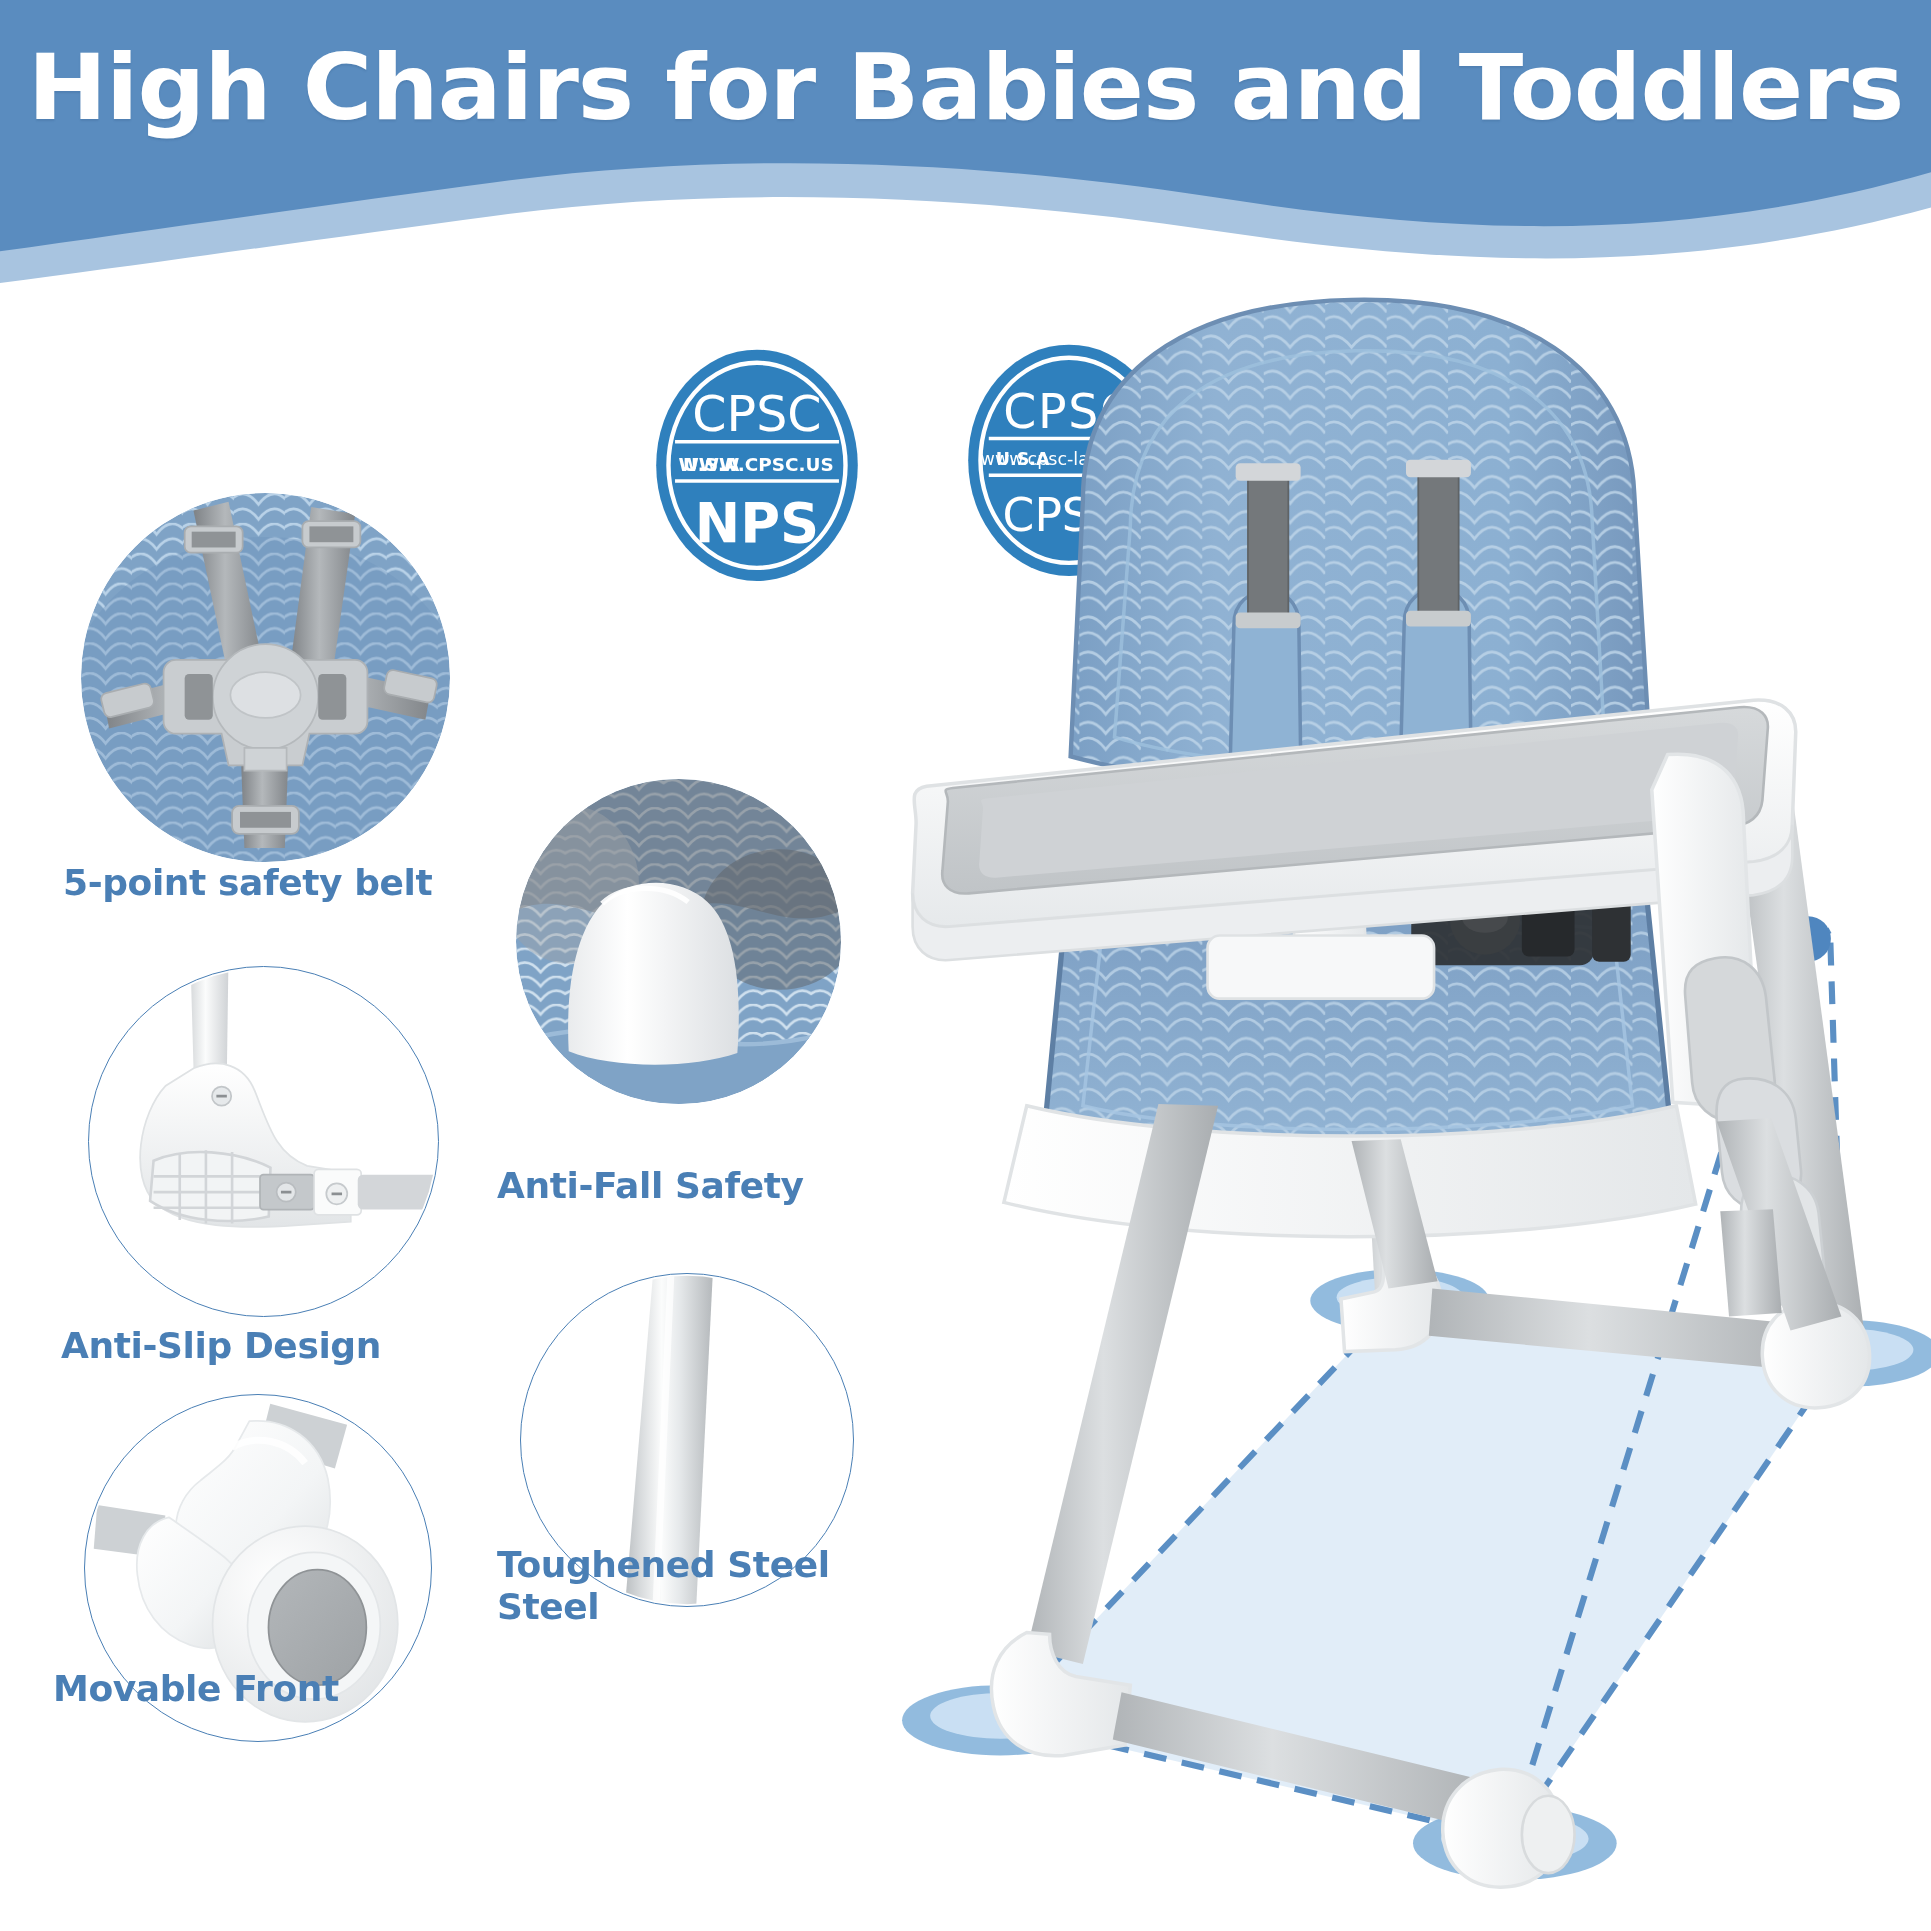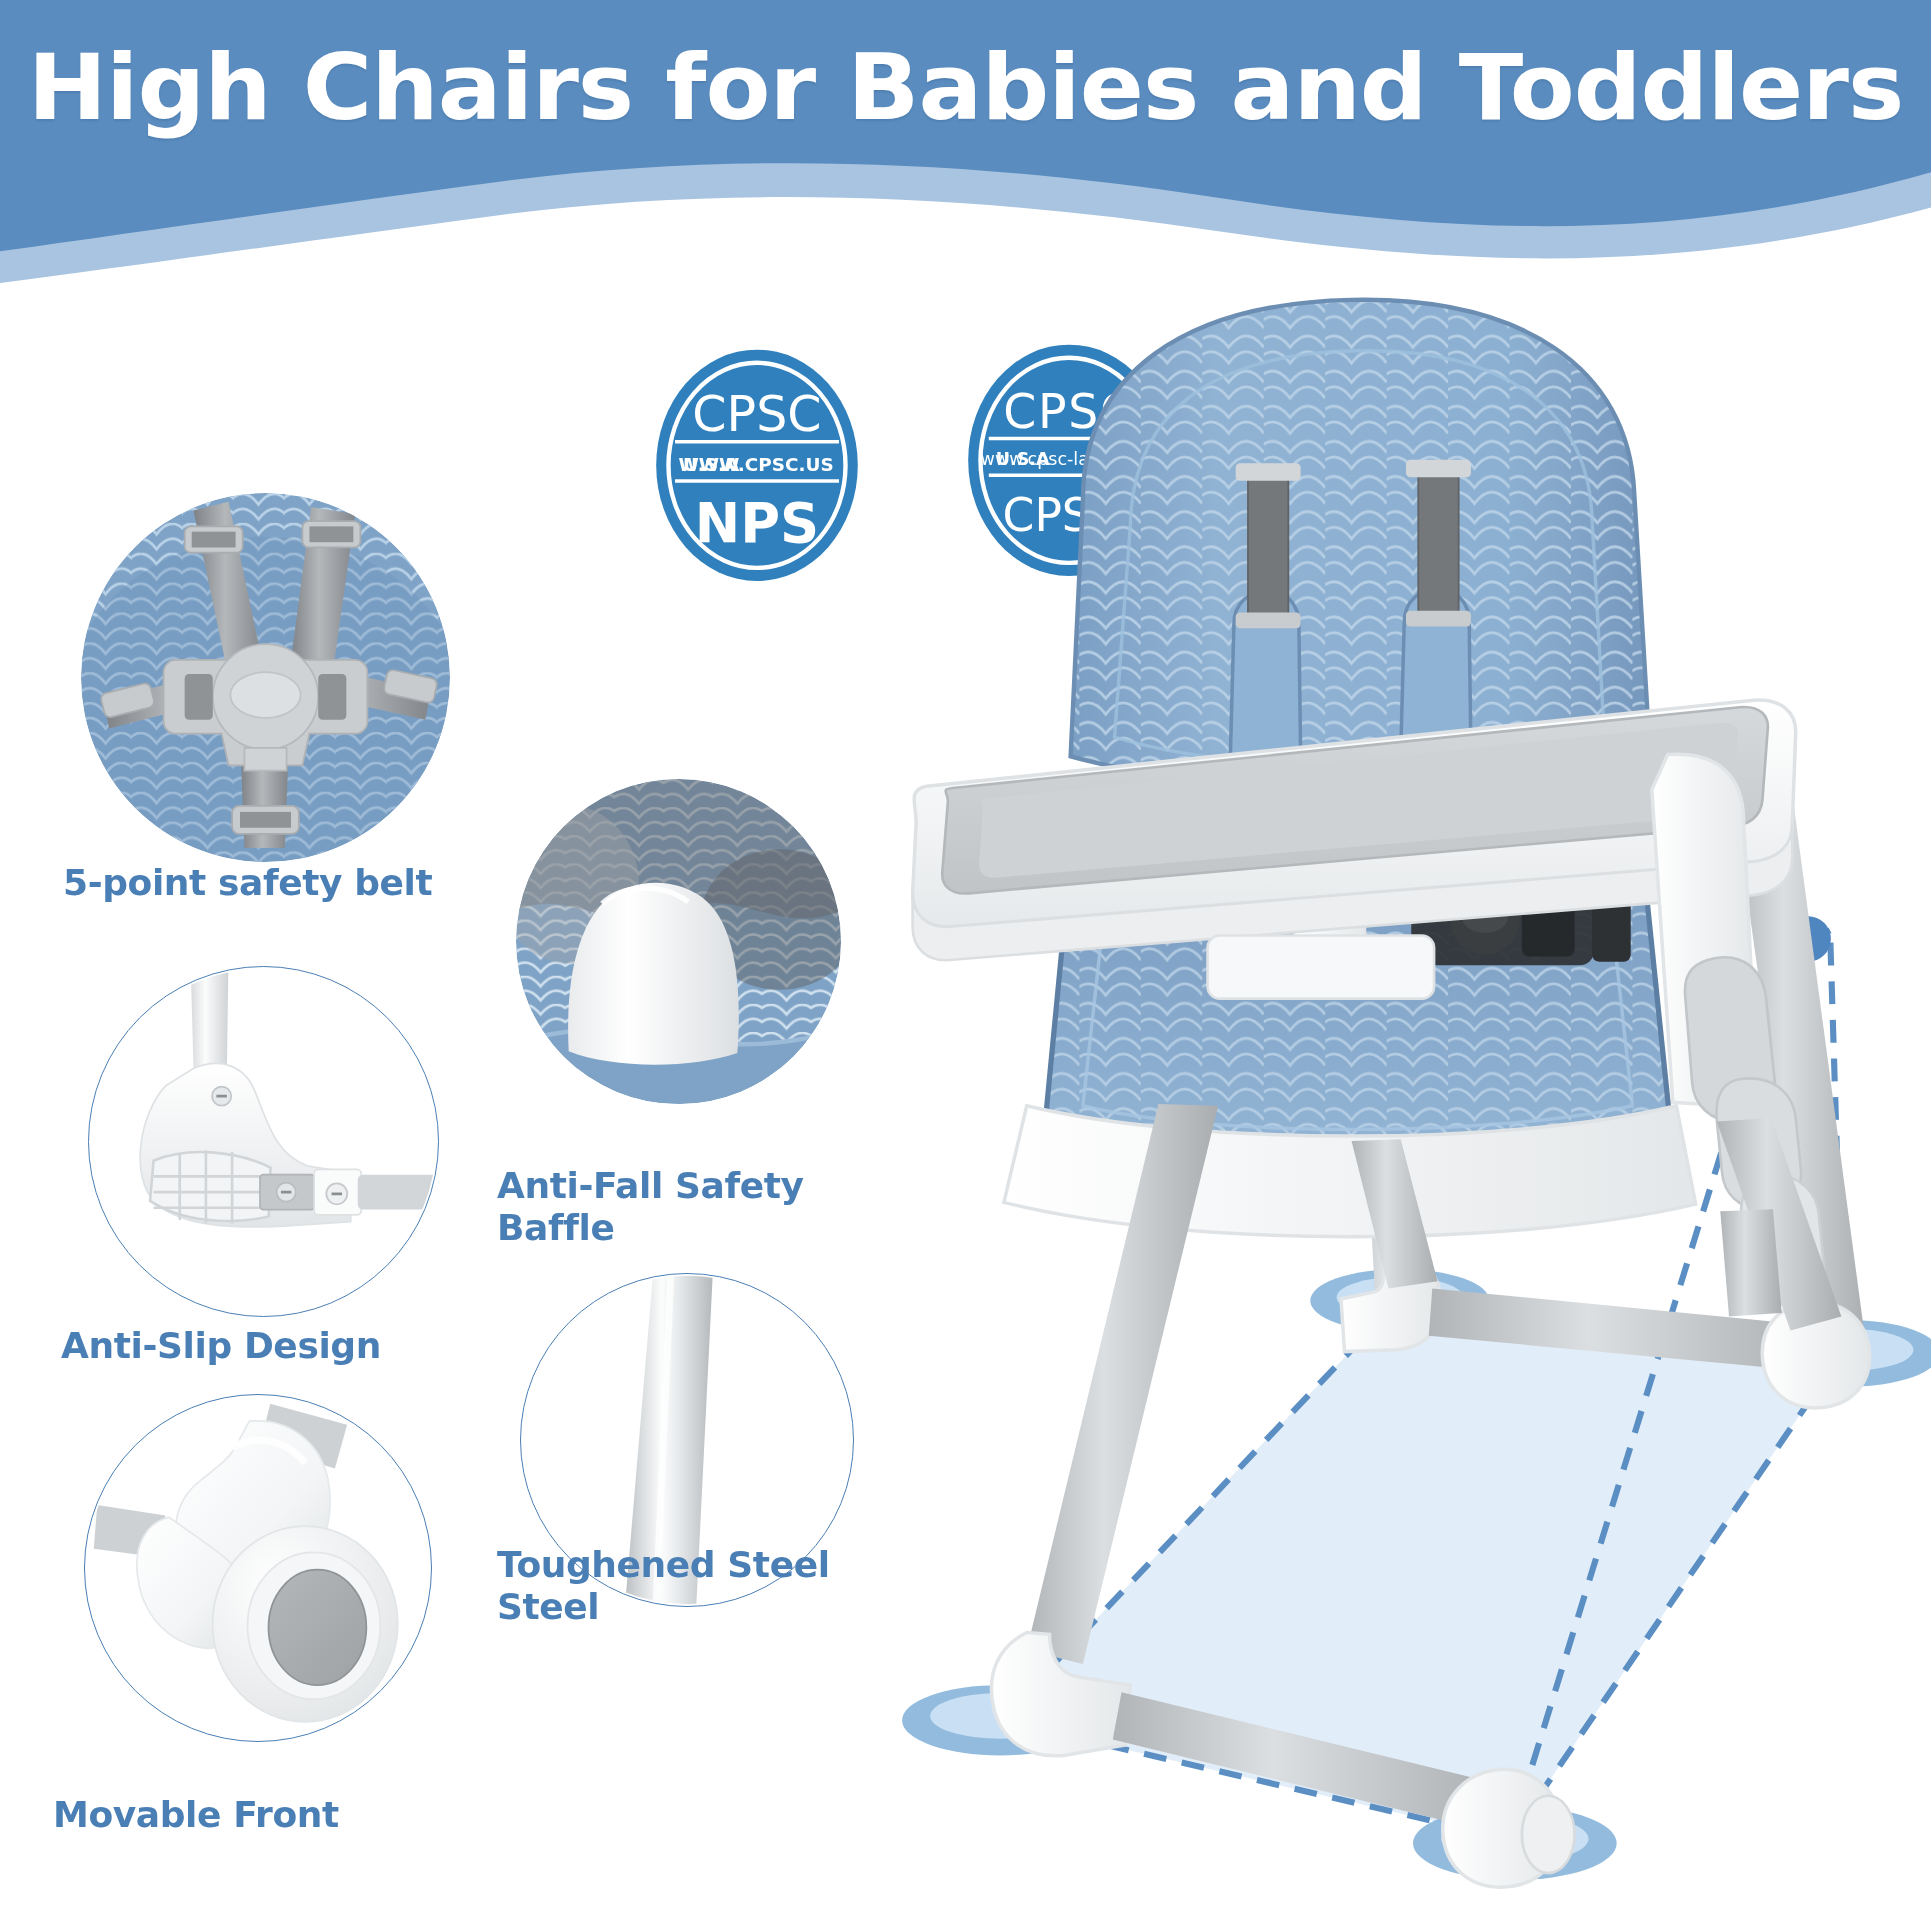--- a/index.html
+++ b/index.html
@@ -213,21 +213,20 @@
         <path d="M0,300 C80,276 150,286 200,296 C260,308 320,300 370,286" fill="none" stroke="#9cbbd8" stroke-width="5"></path>
 
         <path d="M60,310 C56,230 70,170 100,140 C130,112 186,110 218,140
                  C248,168 258,230 252,312 C200,330 110,330 60,310 Z" fill="url(#bafG)"></path>
         <path d="M98,142 C120,120 168,118 196,140" fill="none" stroke="#ffffff" stroke-width="6" opacity=".9"></path>
       </g>
     </svg>
   </div>
   <div class="flabel" style="left:497px;top:1141px;width:369px;margin-top:24px;">
     <div>Anti-Fall Safety</div>
-    <div>Baffle</div>
   </div>
 </div>
 
 <div class="feature">
   <div class="fcircle" style="left:520px;top:1273px;width:334px;height:334px;">
     <svg viewBox="0 0 380 380">
       <defs>
         <clipPath id="clipPipe">
             <circle cx="190" cy="190" r="188"></circle>
           </clipPath>
@@ -288,21 +287,21 @@
                  C140,170 116,154 96,140 Z" fill="url(#forkG)" stroke="#e6e9eb" stroke-width="2"></path>
 
         <ellipse cx="252" cy="262" rx="106" ry="112" fill="url(#hubG)" stroke="#e2e5e7" stroke-width="2"></ellipse>
         <ellipse cx="262" cy="264" rx="76" ry="84" fill="#f4f6f7" stroke="#e3e6e8" stroke-width="2"></ellipse>
         <ellipse cx="266" cy="266" rx="56" ry="66" fill="url(#tireG)" stroke="#8f9396" stroke-width="2"></ellipse>
 
         <path d="M168,60 C196,44 232,52 252,78" fill="none" stroke="#ffffff" stroke-width="8" opacity=".85"></path>
       </g>
     </svg>
   </div>
-  <div class="flabel" style="left:53px;top:1794px;width:413px;">
+  <div class="flabel" style="left:53px;top:1668px;width:413px;">
     <div>Movable Front</div>
   </div>
 </div>
 
 <div id="product">
   <svg viewBox="0 0 1180 1900" aria-hidden="true">
     <defs>
       <pattern id="scallopBig" width="70" height="40" patternUnits="userSpaceOnUse">
         <path d="M-10,34 q20,-26 40,0 q20,-26 40,0" fill="none" stroke="#bdd4e8" stroke-width="3.2"></path>
         <path d="M-10,16 q20,-26 40,0 q20,-26 40,0" fill="none" stroke="#bdd4e8" stroke-width="3.2"></path>

